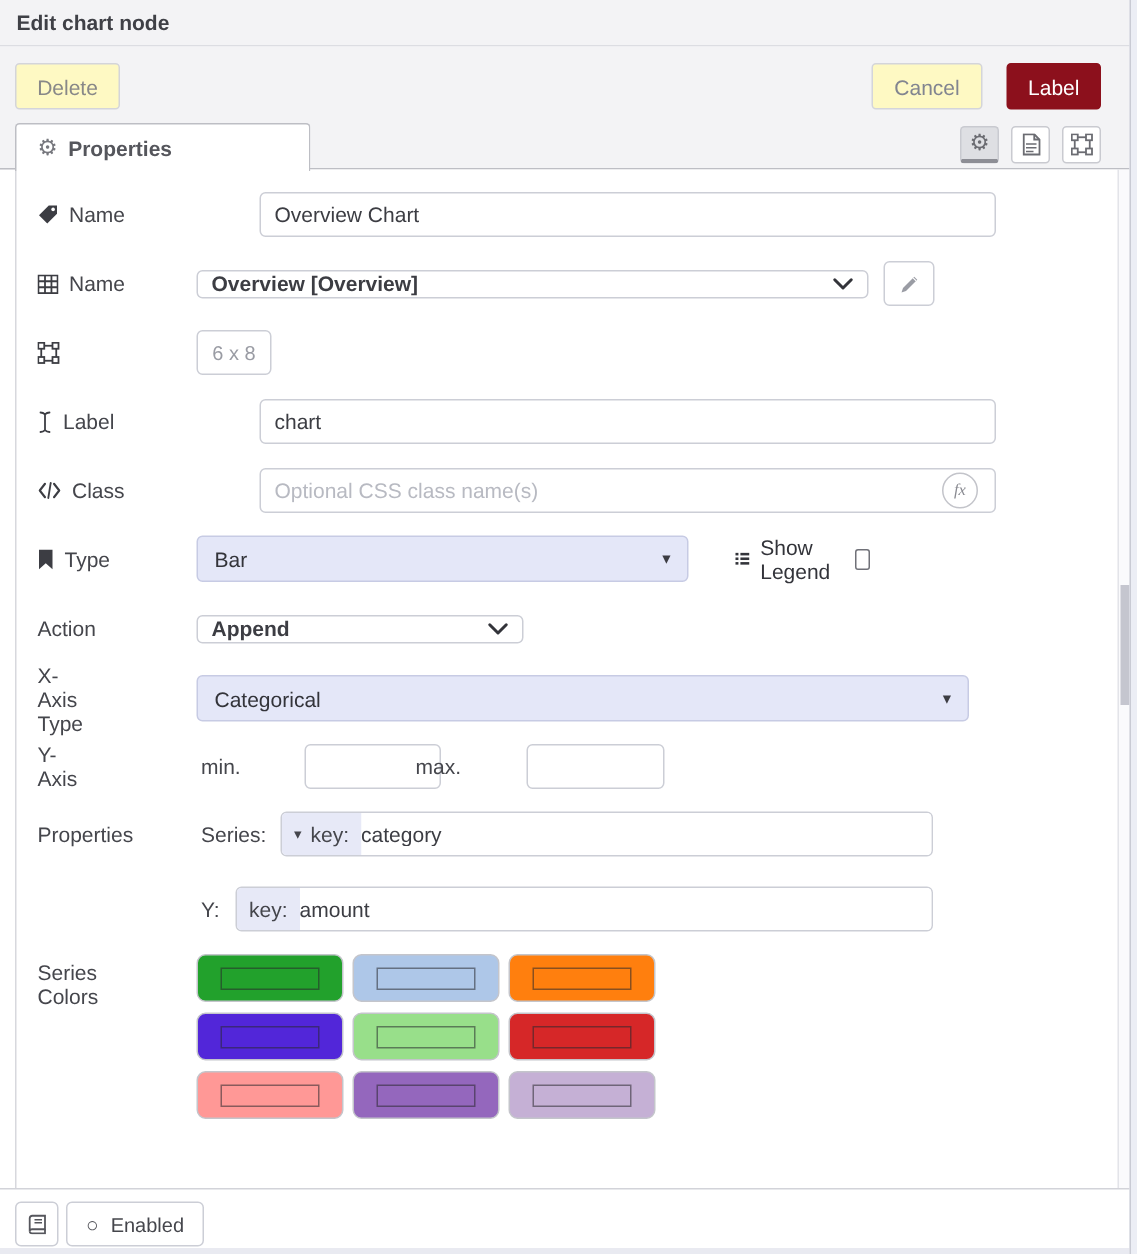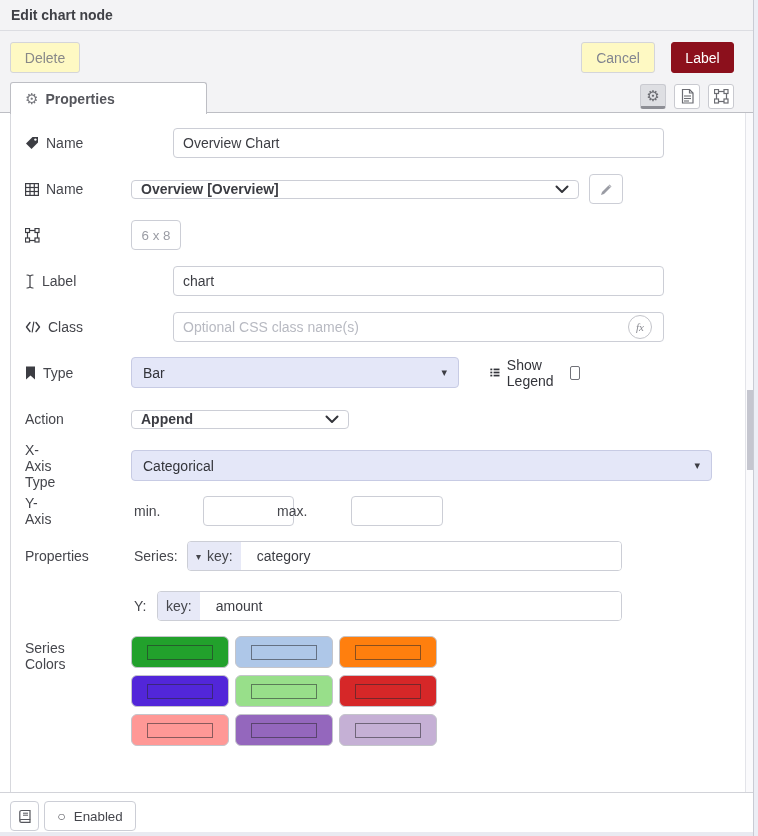--- a/index.html
+++ b/index.html
@@ -93,21 +93,21 @@
   .kv {
     position:absolute; height:30px; border:1px solid #ccced6; border-radius:4px;
     background:#fff; display:flex; align-items:stretch; overflow:hidden;
   }
   .kv-prefix {
     background:#e7e9f7; color:#45464c; display:flex; align-items:center;
     gap:6px; padding:0 8px; cursor:pointer; white-space:nowrap;
   }
   .kv-prefix .caret { font-size:10px; color:#45464c; }
   .kv-input {
-    border:none; outline:none; flex:1; padding:0 16px; font-size:14px;
+    border:none; outline:none; flex:1; padding:0 0; font-size:14px;
     color:#3c3d43; font-family:"Liberation Sans",sans-serif; background:#fff;
   }
   .fx-btn {
     position:absolute; width:24px; height:24px; border-radius:50%;
     border:1px solid #c3c4ca; background:#fff; color:#8a8b92;
     display:flex; align-items:center; justify-content:center;
     font-family:"Liberation Serif", serif; font-style:italic; font-size:11px;
     cursor:pointer;
   }
   .checkbox {
@@ -305,21 +305,21 @@
         <svg class="chev" width="14" height="9" viewBox="0 0 14 9">
           <polyline points="1.5,1.5 7,7 12.5,1.5" fill="none" stroke="#33343a" stroke-width="2" stroke-linecap="round" stroke-linejoin="round"></polyline>
         </svg>
       </div>
     </div>
 
     <div class="row" style="top:337px; height:31px;">
       <span class="lbl">
         <span>X-Axis Type</span>
       </span>
-      <div class="sel-lav" style="left:120px; width:581px;">
+      <div class="sel-lav" style="left:120px; width:515px;">
         <span>Categorical</span>
         <span class="caret">▾</span>
       </div>
     </div>
 
     <div class="row" style="top:383px;">
       <span class="lbl">
         <span>Y-Axis</span>
       </span>
       <span style="position:absolute; left:123px; color:#45464c;">min.</span>

